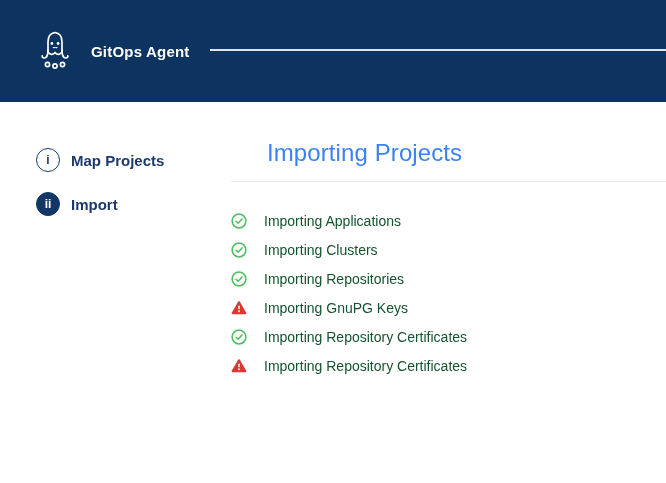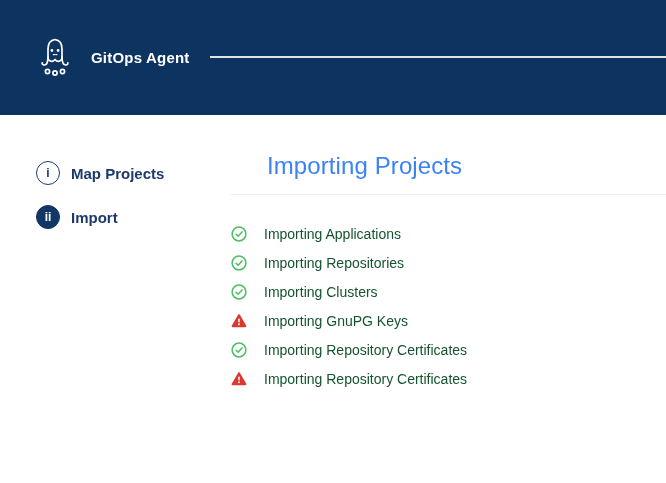--- a/index.html
+++ b/index.html
@@ -7,21 +7,21 @@
   body {
     font-family: "Liberation Sans", "DejaVu Sans", sans-serif;
     width: 666px; height: 483px;
     overflow: hidden;
     -webkit-font-smoothing: antialiased;
   }
   .app { width: 666px; height: 483px; display: flex; flex-direction: column; }
 
   
   .topbar {
-    height: 115px;
+    height: 102px;
     background: #0d3361;
     display: flex;
     align-items: center;
     padding-left: 38px;
     flex: none;
   }
   .logo { width: 34px; height: 44px; display: inline-flex; flex: none; }
   .brand {
     color: #ffffff;
     font-size: 15px;
@@ -148,32 +148,32 @@
         </li>
 
         <li class="import-row">
           <span class="status-icon icon-success">
             <svg viewBox="0 0 16 16" width="16" height="16">
               <circle cx="8" cy="8" r="6.9" fill="none" stroke="#4fbe63" stroke-width="1.5"></circle>
               <path d="M5 8.3 L7.1 10.3 L11 5.9" fill="none" stroke="#4fbe63" stroke-width="1.5" stroke-linecap="round" stroke-linejoin="round"></path>
             </svg>
           </span>
 
+          <span class="import-label">Importing Clusters</span>
+        </li>
+
+        <li class="import-row">
+          <span class="status-icon icon-success">
+            <svg viewBox="0 0 16 16" width="16" height="16">
+              <circle cx="8" cy="8" r="6.9" fill="none" stroke="#4fbe63" stroke-width="1.5"></circle>
+              <path d="M5 8.3 L7.1 10.3 L11 5.9" fill="none" stroke="#4fbe63" stroke-width="1.5" stroke-linecap="round" stroke-linejoin="round"></path>
+            </svg>
+          </span>
+
           <span class="import-label">Importing Repositories</span>
-        </li>
-
-        <li class="import-row">
-          <span class="status-icon icon-success">
-            <svg viewBox="0 0 16 16" width="16" height="16">
-              <circle cx="8" cy="8" r="6.9" fill="none" stroke="#4fbe63" stroke-width="1.5"></circle>
-              <path d="M5 8.3 L7.1 10.3 L11 5.9" fill="none" stroke="#4fbe63" stroke-width="1.5" stroke-linecap="round" stroke-linejoin="round"></path>
-            </svg>
-          </span>
-
-          <span class="import-label">Importing Clusters</span>
         </li>
 
         <li class="import-row">
 
           <span class="status-icon icon-error">
             <svg viewBox="0 0 16 16" width="16" height="16">
               <path d="M8 2.2 L14.4 13.2 L1.6 13.2 Z" fill="#dc3832" stroke="#dc3832" stroke-width="2" stroke-linejoin="round"></path>
               <rect x="7.25" y="5.6" width="1.5" height="4" rx="0.75" fill="#ffffff"></rect>
               <circle cx="8" cy="11.3" r="0.95" fill="#ffffff"></circle>
             </svg>

